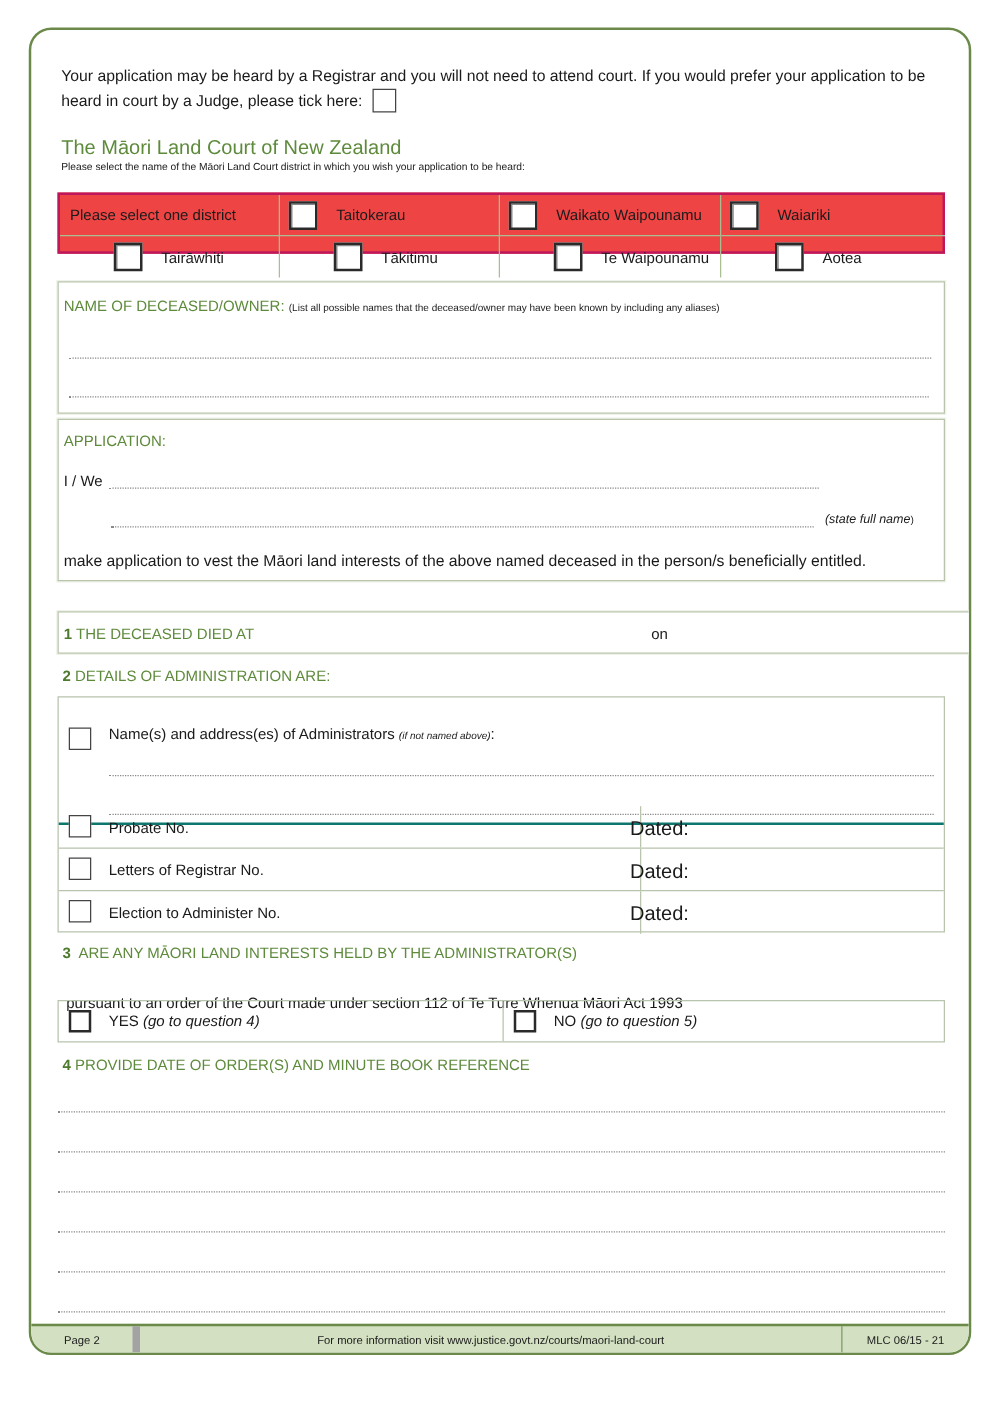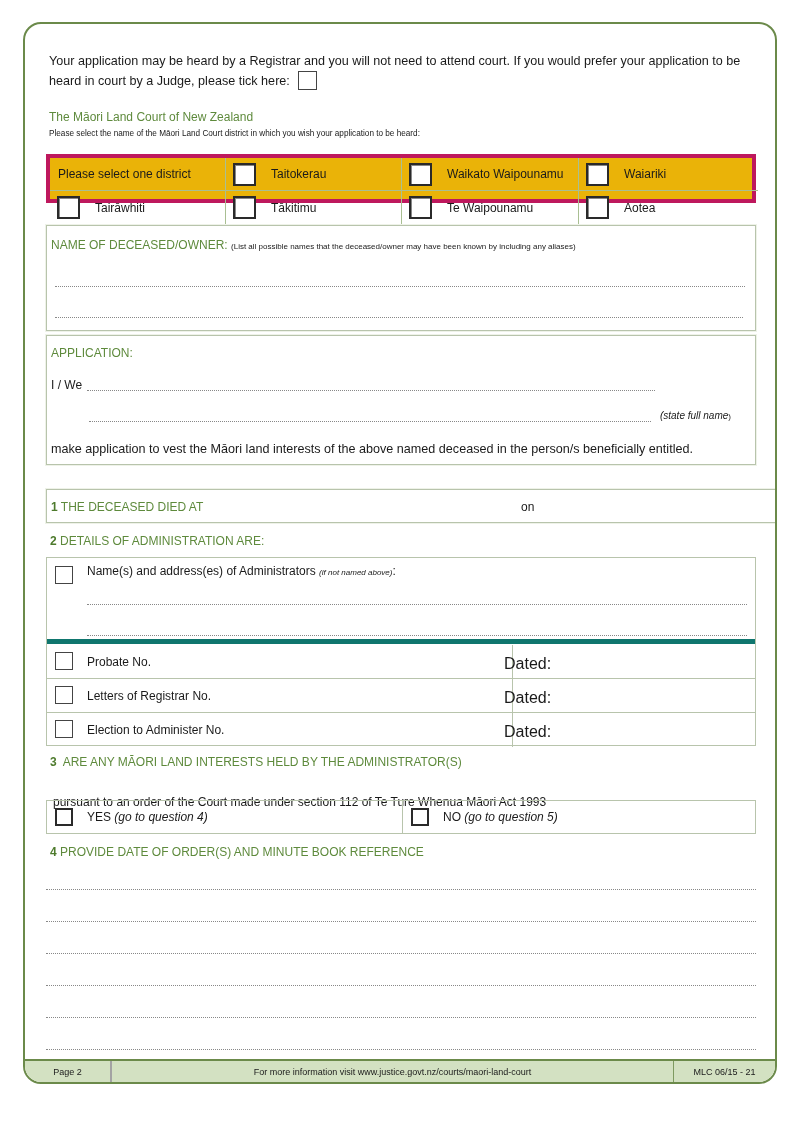--- a/index.html
+++ b/index.html
@@ -11,34 +11,34 @@
       border: 2px solid #6b8a4a; border-radius: 18px 18px 18px 18px;
       overflow: hidden; background: #fff;
     }
     .abs { position: absolute; }
 
     .intro { left: 24px; top: 28px; width: 710px; font-size: 12.6px; line-height: 19px; color: #1a1a1a; }
     .tick-box {
       display: inline-block; width: 19px; height: 19px; border: 1px solid #444; vertical-align: -5px; margin-left: 8px; background: #fff;
     }
 
-    .court-title { left: 24px; top: 86px; font-size: 12px; color: #5e8a3c; }
+    .court-title { left: 24px; top: 86px; font-size: 16px; color: #5e8a3c; }
     .court-sub { left: 24px; top: 105px; font-size: 8.2px; color: #1a1a1a; }
 
     .district-table {
       left: 21px; top: 130px; width: 710px; height: 49px;
-      border: 4px solid #be185d; background: #eab308;
+      border: 2px solid #be185d; background: #ef4444;
       display: grid; grid-template-columns: 176px 176px 177px 179px; grid-template-rows: 33px 33px;
     }
     .dcell {
       border-right: 1px solid #a9bf92; border-bottom: 1px solid #a9bf92;
       display: flex; align-items: center; font-size: 12px; color: #1a1a1a;
     }
     .dcell:nth-child(4n) { border-right: none; }
-    .dcell.lastrow { border-bottom: none; }
+    .dcell.lastrow { border-bottom: none; margin-left: 36px; }
     .dcb {
       width: 23px; height: 23px; border: 2px solid #2a2a2a; background: #fff; margin-left: 7px; margin-right: 15px; flex: none;
       box-shadow: inset 1px 1px 0 #888;
     }
     .dlabel-first { padding-left: 8px; }
 
     .box {
       border: 1px solid #b8c4ac; background: #fff; box-shadow: 0 0 0 1px #eef2e8;
     }
     .deceased-box { left: 21px; top: 201px; width: 710px; height: 106px; }
@@ -56,21 +56,21 @@
     .app-make { left: 4px; top: 106px; font-size: 12.6px; white-space: nowrap; }
 
     .q1-box { left: 21px; top: 465px; width: 765px; height: 34px; }
     .q1-label { left: 4px; top: 10px; font-size: 12px; color: #5e8a3c; }
     .q1-on { left: 474px; top: 10px; font-size: 12px; }
     .qnum { font-weight: bold; color: #4d7a2c; }
 
     .q2-title { left: 25px; top: 510px; font-size: 12px; color: #5e8a3c; }
 
     .admin-box { left: 21px; top: 533px; width: 710px; height: 189px; border: 1px solid #b8c4ac; }
-    .admin-top { position: absolute; left: 0; top: 0; width: 100%; height: 86px; border-bottom: 5px solid #0f766e; }
+    .admin-top { position: absolute; left: 0; top: 16px; width: 100%; height: 86px; border-bottom: 2px solid #0f766e; }
     .scb { width: 18px; height: 18px; border: 1px solid #444; background: #fff; position: absolute; }
     .admin-row {
       position: absolute; left: 0; width: 100%; height: 34px; border-bottom: 1px solid #b8c4ac;
     }
     .admin-row:last-child { border-bottom: none; }
     .admin-row .divider { position: absolute; left: 465px; top: 0; height: 100%; border-left: 1px solid #b8c4ac; }
     .admin-row .lbl { position: absolute; left: 40px; top: 10px; font-size: 12px; }
     .admin-row .dated { position: absolute; left: 457px; top: 10px; font-size: 16px; }
 
     .q3-title { left: 25px; top: 731px; font-size: 12px; color: #5e8a3c; }
@@ -82,21 +82,21 @@
     .ycb { width: 18px; height: 18px; border: 2px solid #2a2a2a; background: #fff; position: absolute; top: 7px; }
 
     .q4-title { left: 25px; top: 821px; font-size: 12px; color: #5e8a3c; }
 
     .footer {
       position: absolute; left: 0; bottom: 0; width: 100%; height: 23px;
       background: #d3e1c2; border-top: 2px solid #6b8a4a;
       display: flex; font-size: 9px; color: #1a1a1a;
     }
     .footer > div { display: flex; align-items: center; justify-content: center; height: 100%; }
-    .f-page { width: 87px; border-right: 2px solid #a3a3a3; }
+    .f-page { width: 87px; border-right: 6px solid #a3a3a3; }
     .f-info { flex: 1; border-right: 1px solid #7e9a60; }
     .f-code { width: 101px; }
   </style>
 </head>
 <body>
 
 <div class="page-frame">
 
   <div class="abs intro">
     <span>Your application may be heard by a Registrar and you will not need to attend court. If you would prefer your application to be heard in court by a Judge, please tick here:</span><span class="tick-box"></span>

